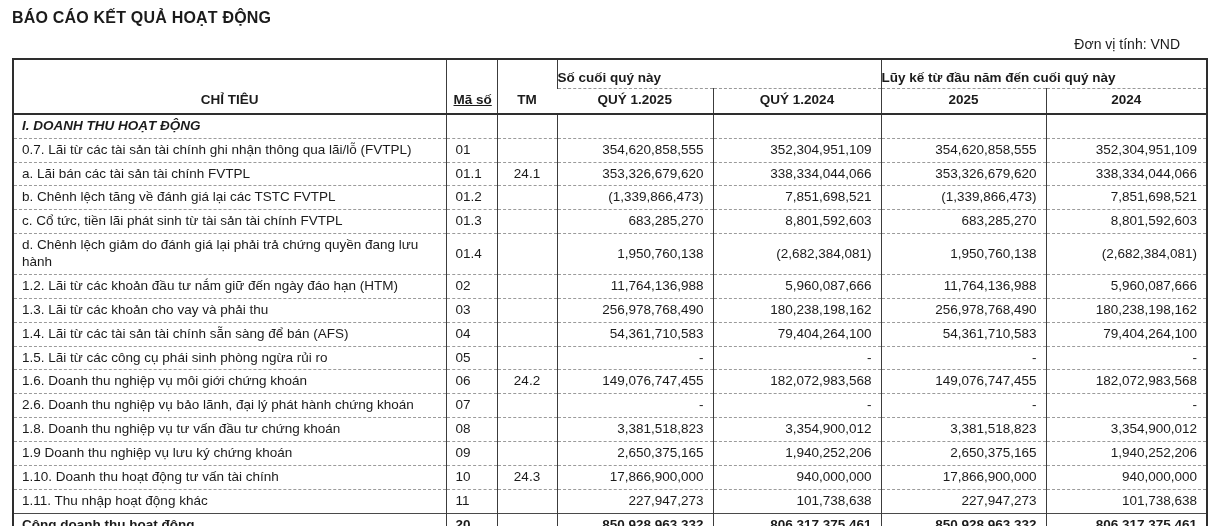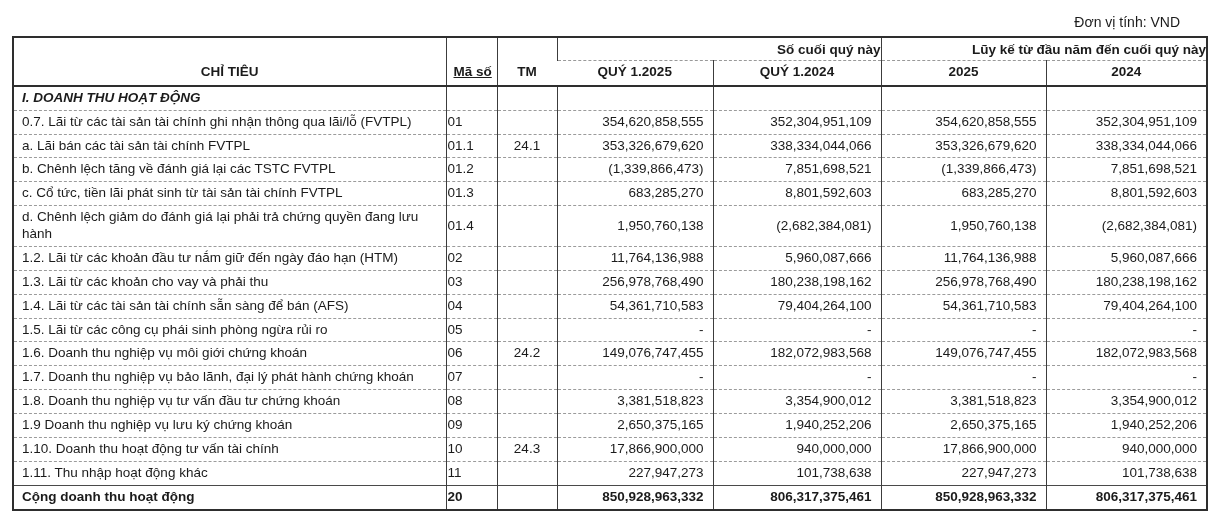--- a/index.html
+++ b/index.html
@@ -39,38 +39,39 @@
     line-height: 1.25;
   }
   th:first-child, td:first-child { border-left: none; margin-left: 12px; }
 
   thead { border-bottom: 2px solid #2e2e2e; }
   thead th { font-weight: bold; }
 
   .th-criteria { vertical-align: bottom; text-align: center; padding: 2px 4px 4px 4px; }
   .th-code     { vertical-align: bottom; text-align: left;   padding: 2px 4px 4px 7px; text-decoration: underline; }
   .th-notes    { vertical-align: bottom; text-align: center; padding: 2px 4px 4px 4px; }
-  .th-group    { text-align: right; padding: 4px 0 1px 0; border-bottom: 1px dashed #999999; }
+  .th-group    { text-align: left; padding: 10px 0 1px 0; border-bottom: 1px dashed #999999; }
   .th-sub      { padding: 3px 0 4px 0; }
 
   tbody td { border-top: 1px dashed #9b9b9b; padding: 3px 6px; }
   tbody tr:first-child td { border-top: none; font-style: italic; }
 
   .c-label { padding-left: 8px; }
-  .c-code  { padding-left: 1px; }
+  .c-code  { padding-left: 9px; }
   .c-tm    { text-align: center; margin-left: 20px; }
   .c-num   { text-align: right; padding-right: 9px; }
 
   tr.section td { font-weight: bold; }
   tr.total td   { font-weight: bold; border-top: 1px solid #4a4a4a; }
 </style>
 </head>
 <body>
 
 <div class="page">
+  <div class="title">BÁO CÁO KẾT QUẢ HOẠT ĐỘNG</div>
   <div class="unit">Đơn vị tính: VND</div>
 
   <table class="report">
     <colgroup>
       <col style="width:433px">
       <col style="width:51px">
       <col style="width:60px">
       <col style="width:156px">
       <col style="width:168px">
       <col style="width:165px">
@@ -185,21 +186,21 @@
         <tr>
     <td class="c-label">1.6. Doanh thu nghiệp vụ môi giới chứng khoán</td>
     <td class="c-code">06</td>
     <td class="c-tm">24.2</td>
     <td class="c-num">149,076,747,455</td>
     <td class="c-num">182,072,983,568</td>
     <td class="c-num">149,076,747,455</td>
     <td class="c-num">182,072,983,568</td>
   </tr>
         <tr>
-    <td class="c-label">1.7. Doanh thu nghiệp vụ bảo lãnh, đại lý phát hành chứng khoán</td>
+    <td class="c-label">2.6. Doanh thu nghiệp vụ bảo lãnh, đại lý phát hành chứng khoán</td>
     <td class="c-code">07</td>
     <td class="c-tm"></td>
     <td class="c-num">-</td>
     <td class="c-num">-</td>
     <td class="c-num">-</td>
     <td class="c-num">-</td>
   </tr>
         <tr>
     <td class="c-label">1.8. Doanh thu nghiệp vụ tư vấn đầu tư chứng khoán</td>
     <td class="c-code">08</td>

